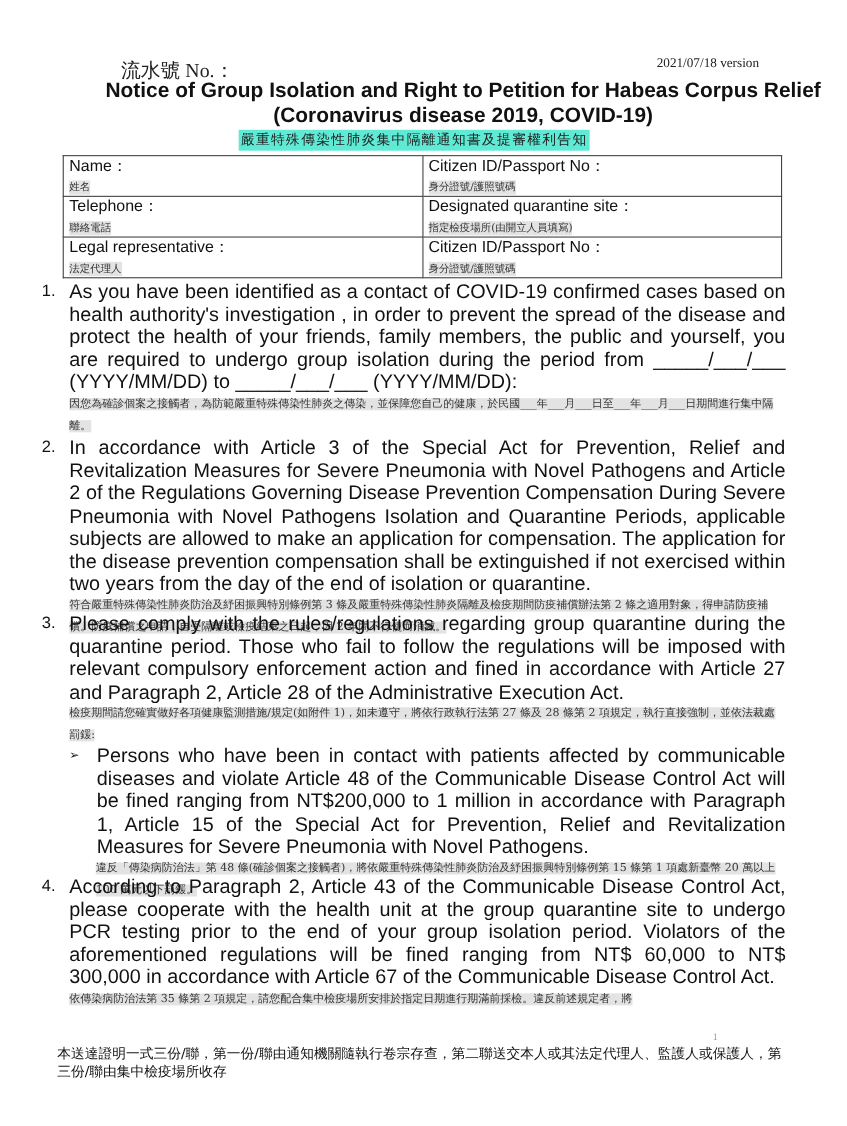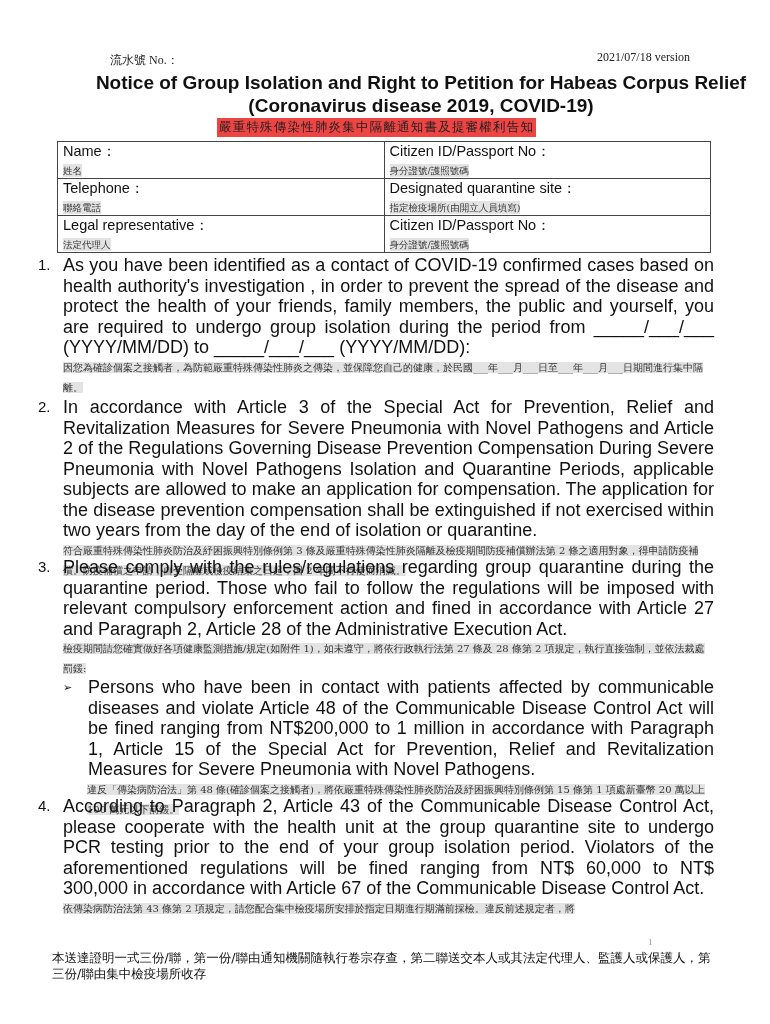--- a/index.html
+++ b/index.html
@@ -1,23 +1,23 @@
 <!DOCTYPE html>
 <html><head>
 <meta charset="utf-8">
 <style>
   html, body { margin:0; padding:0; background:#ffffff; }
   body { width:770px; height:1024px; position:relative; overflow:hidden; color:#111; font-family:"Liberation Sans", sans-serif; }
   .abs { position:absolute; }
-  .serial { left:110px; top:52px; font-size:12px; font-family:"Liberation Serif", serif; color:#222; }
+  .serial { left:110px; top:52px; font-size:18px; font-family:"Liberation Serif", serif; color:#222; }
   .version { left:597px; top:50px; font-size:12px; font-family:"Liberation Serif", serif; color:#222; }
   .title { left:0; width:770px; text-align:center; font-weight:bold; font-size:19px; line-height:23px;padding-left:36px; }
   .title1 { top:71px; }
   .title2 { top:94px; }
-  .subtitle { left:217px; top:118px; font-family:"DejaVu Serif", serif; font-size:12.5px; background:#ef4444; padding:1px 2px; letter-spacing:1.2px; color:#222; }
+  .subtitle { left:217px; top:118px; font-family:"DejaVu Serif", serif; font-size:12.5px; background:#5eead4; padding:1px 2px; letter-spacing:1.2px; color:#222; }
   table.info { position:absolute; left:57px; top:141px; width:654px; border-collapse:collapse; }
   table.info td { border:1px solid #444; padding:1px 5px 0 5px; vertical-align:top; width:50%; height:30px; }
   .lbl-en { font-size:14.5px; line-height:17px; display:block; }
   .lbl-zh { font-family:"DejaVu Serif", serif; font-size:9.5px; line-height:13px; background:#e3e3e3; display:inline-block; color:#333; }
   .item { position:absolute; left:38px; width:676px; }
   .num { position:absolute; left:0; top:0; font-size:15px; line-height:20.5px; }
   .para { margin-left:25px; font-size:18px; line-height:20.5px; text-align:justify; color:#111; }
   .zh { margin-left:25px; font-family:"DejaVu Serif", serif; font-size:10px; line-height:20px; color:#333; }
   .zh span.hl { background:#e3e3e3; }
   .bullet { position:absolute; left:63px; width:651px; }
@@ -92,17 +92,17 @@
 
 <div class="bullet" style="top:677px;">
   <span class="marker">➢</span>
   <div class="para">Persons who have been in contact with patients affected by communicable diseases and violate Article 48 of the Communicable Disease Control Act will be fined ranging from NT$200,000 to 1 million in accordance with Paragraph 1, Article 15 of the Special Act for Prevention, Relief and Revitalization Measures for Severe Pneumonia with Novel Pathogens.</div>
   <div class="zh"><span class="hl">違反「傳染病防治法」第 48 條(確診個案之接觸者)，將依嚴重特殊傳染性肺炎防治及紓困振興特別條例第 15 條第 1 項處新臺幣 20 萬以上 100 萬元以下罰鍰。</span></div>
 </div>
 
 <div class="item" style="top:796px;">
   <span class="num">4.</span>
   <div class="para">According to Paragraph 2, Article 43 of the Communicable Disease Control Act, please cooperate with the health unit at the group quarantine site to undergo PCR testing prior to the end of your group isolation period. Violators of the aforementioned regulations will be fined ranging from NT$ 60,000 to NT$ 300,000 in accordance with Article 67 of the Communicable Disease Control Act.</div>
-  <div class="zh"><span class="hl">依傳染病防治法第 43 條第 2 項規定，請您配合集中檢疫場所安排於指定日期進行期滿前採檢。違反前述規定者，將</span></div>
+  <div class="zh"><span class="hl">依傳染病防治法第 35 條第 2 項規定，請您配合集中檢疫場所安排於指定日期進行期滿前採檢。違反前述規定者，將</span></div>
 </div>
 
 <div class="abs pagenum">1</div>
 <div class="abs footer">本送達證明一式三份/聯，第一份/聯由通知機關隨執行卷宗存查，第二聯送交本人或其法定代理人、監護人或保護人，第三份/聯由集中檢疫場所收存</div>
 
 </body></html>

